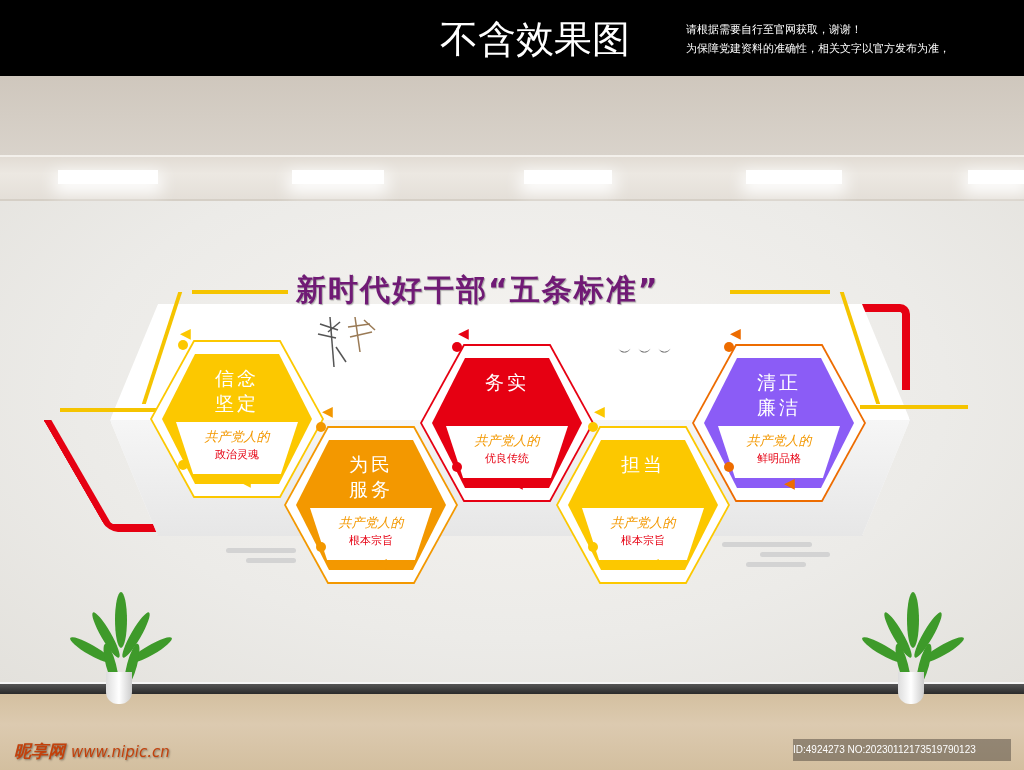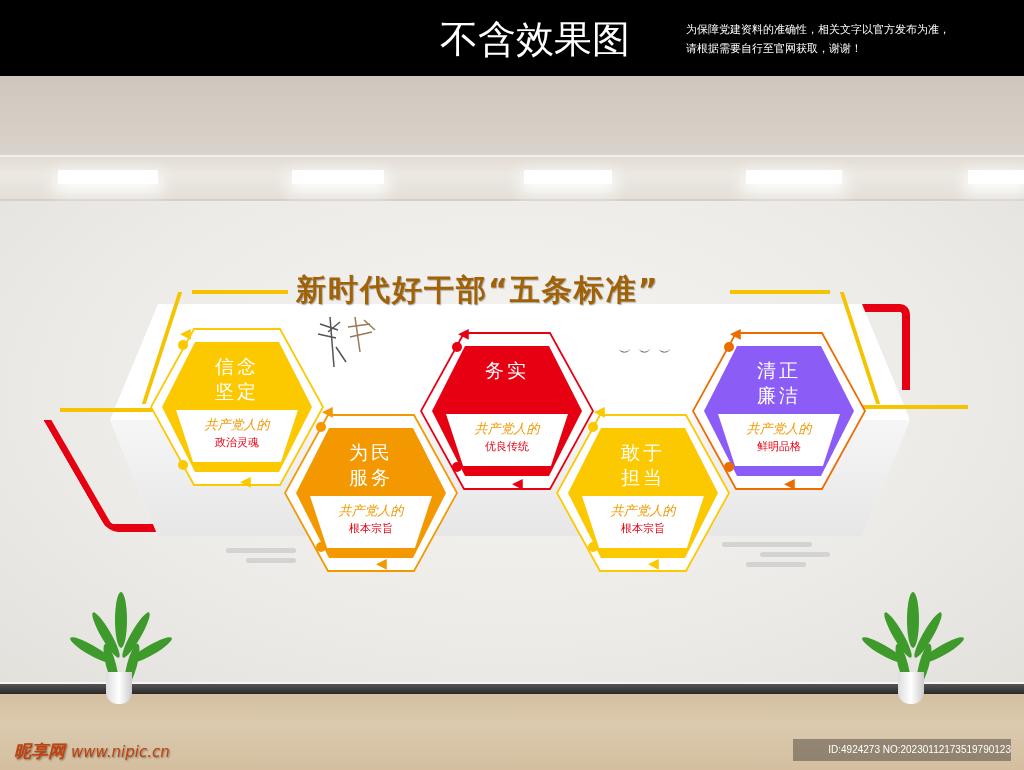--- a/index.html
+++ b/index.html
@@ -11,49 +11,49 @@
   .ceiling { position:absolute; left:0; top:76px; width:1024px; height:80px; background:linear-gradient(#cfc7bd,#d9d3cb); }
   .beam { position:absolute; left:0; top:155px; width:1024px; height:46px; background:linear-gradient(#e2dcd4,#ece8e2 40%,#e4dfd8); border-top:2px solid #f3f0eb; border-bottom:2px solid #d5cfc6; }
   .light { position:absolute; top:170px; height:14px; background:#fff; box-shadow:0 6px 16px 4px rgba(255,255,255,0.9); }
   .wall { position:absolute; left:0; top:201px; width:1024px; height:482px; background:radial-gradient(ellipse at 50% 40%, #f6f4f1 0%, #ecebe8 60%, #e3e1dc 100%); }
   .baseboard { position:absolute; left:0; top:682px; width:1024px; height:12px; background:linear-gradient(#555,#2a2a2a); border-top:2px solid #f5f5f5; }
   .floor { position:absolute; left:0; top:694px; width:1024px; height:76px; background:linear-gradient(#d4c0a0,#dccab0 40%,#d3bf9f); }
   .panel { position:absolute; left:110px; top:304px; width:800px; height:232px; background:#fff; clip-path:polygon(6% 0,94% 0,100% 50%,94% 100%,6% 100%,0 50%); box-shadow:0 4px 10px rgba(0,0,0,0.2); }
   .panel-shade { position:absolute; left:110px; top:420px; width:800px; height:116px; background:linear-gradient(#f2f2f2,#dcdcdc); clip-path:polygon(0 0,100% 0,94% 100%,6% 100%); opacity:0.7; }
   .red-left { position:absolute; left:108px; top:420px; width:160px; height:112px; border-left:8px solid #e60012; border-bottom:8px solid #e60012; border-radius:0 0 0 10px; transform:skewX(30deg); transform-origin:bottom left; }
   .red-right { position:absolute; left:750px; top:304px; width:160px; height:86px; border-top:8px solid #e60012; border-right:8px solid #e60012; border-radius:0 10px 0 0; }
-  .title { position:absolute; left:296px; top:270px; font-size:30px; font-weight:bold; color:#a16207; letter-spacing:2px; text-shadow:1px 1px 1px rgba(0,0,0,0.3); font-family:"DejaVu Sans", sans-serif; }
+  .title { position:absolute; left:296px; top:270px; font-size:30px; font-weight:bold; color:#701a75; letter-spacing:2px; text-shadow:1px 1px 1px rgba(0,0,0,0.3); font-family:"DejaVu Sans", sans-serif; }
   .yline { position:absolute; background:#f5c400; }
-  .hex-wrap { position:absolute; width:150px; height:130px; }
+  .hex-wrap { position:absolute; width:150px; height:130px;margin-top:12px; }
   .hex-outline { position:absolute; left:-12px; top:-14px; width:174px; height:158px; clip-path:polygon(25% 0,75% 0,100% 50%,75% 100%,25% 100%,0 50%); }
   .hex-outline-inner { position:absolute; left:2px; top:2px; right:2px; bottom:2px; background:#fff; clip-path:polygon(25% 0,75% 0,100% 50%,75% 100%,25% 100%,0 50%); }
   .hex { position:absolute; left:0; top:0; width:150px; height:130px; clip-path:polygon(22% 0,78% 0,100% 50%,78% 100%,22% 100%,0 50%); }
   .hex .main { position:absolute; left:0; top:12px; width:150px; text-align:center; color:#fff; font-size:19px; line-height:25px; letter-spacing:3px; }
   .hex .sub { position:absolute; left:14px; top:68px; width:122px; height:52px; background:#fff; clip-path:polygon(0 0,100% 0,86% 100%,14% 100%); text-align:center; padding-top:6px; }
   .hex .sub .l1 { font-size:13px; color:#f39800; line-height:18px;font-style:italic; }
   .hex .sub .l2 { font-size:11px; color:#e60012; line-height:18px; }
   .arrow { position:absolute; font-size:14px; line-height:14px; }
   .dot { position:absolute; width:10px; height:10px; border-radius:50%; }
   .birds { position:absolute; left:618px; top:344px; font-size:14px; color:#666; letter-spacing:6px; }
   .bamboo { position:absolute; left:300px; top:312px; width:90px; height:60px; }
   .cloud { position:absolute; height:5px; border-radius:3px; background:#d3d3d3; }
   .plant { position:absolute; width:110px; height:110px; }
   .pot { position:absolute; width:26px; height:32px; background:linear-gradient(90deg,#ddd,#fff,#ccc); border-radius:0 0 12px 12px; }
   .logo { position:absolute; left:14px; top:740px; color:#c2410c; font-size:17px; font-weight:bold; font-style:italic; text-shadow:1px 1px 2px rgba(0,0,0,0.4); }
   .logo .url { font-size:15px; font-weight:normal; margin-left:6px; }
-  .idbox { position:absolute; left:793px; top:739px; width:218px; height:22px; background:rgba(90,80,70,0.55); color:#fff; font-size:10px; line-height:22px; text-align:right; font-family:"Liberation Sans", sans-serif; }
+  .idbox { position:absolute; left:793px; top:739px; width:218px; height:22px; background:rgba(90,80,70,0.55); color:#fff; font-size:10px; line-height:22px; text-align:left; font-family:"Liberation Sans", sans-serif; }
 </style>
 </head>
 <body>
 
 <div class="topbar">
   <div class="t2">不含效果图</div>
   <div class="t3">
+    <div>请根据需要自行至官网获取，谢谢！</div>
     <div>为保障党建资料的准确性，相关文字以官方发布为准，</div>
-    <div>请根据需要自行至官网获取，谢谢！</div>
   </div>
 </div>
 
 <div class="ceiling"></div>
 <div class="beam"></div>
 <div class="light" style="left:58px;width:100px;"></div>
 <div class="light" style="left:292px;width:92px;"></div>
 <div class="light" style="left:524px;width:88px;"></div>
 <div class="light" style="left:746px;width:96px;"></div>
 <div class="light" style="left:968px;width:56px;"></div>
@@ -150,21 +150,20 @@
 <div class="arrow" style="left:512px;top:476px;color:#e60012;">◀</div>
 <div class="dot" style="left:452px;top:342px;background:#e60012;"></div>
 <div class="dot" style="left:452px;top:462px;background:#e60012;"></div>
 
 <div class="hex-wrap" style="left:568px;top:428px;">
   <div class="hex-outline" style="background:#fcc800;">
       <div class="hex-outline-inner"></div>
     </div>
   <div class="hex" style="background:#fcc800;">
     <div class="main">
-        <div>敢于</div>
         <div>担当</div>
       </div>
     <div class="sub">
         <div class="l1">共产党人的</div>
         <div class="l2">根本宗旨</div>
       </div>
   </div>
 </div>
 <div class="arrow" style="left:594px;top:404px;color:#fcc800;">◀</div>
 <div class="arrow" style="left:648px;top:556px;color:#fcc800;">◀</div>

